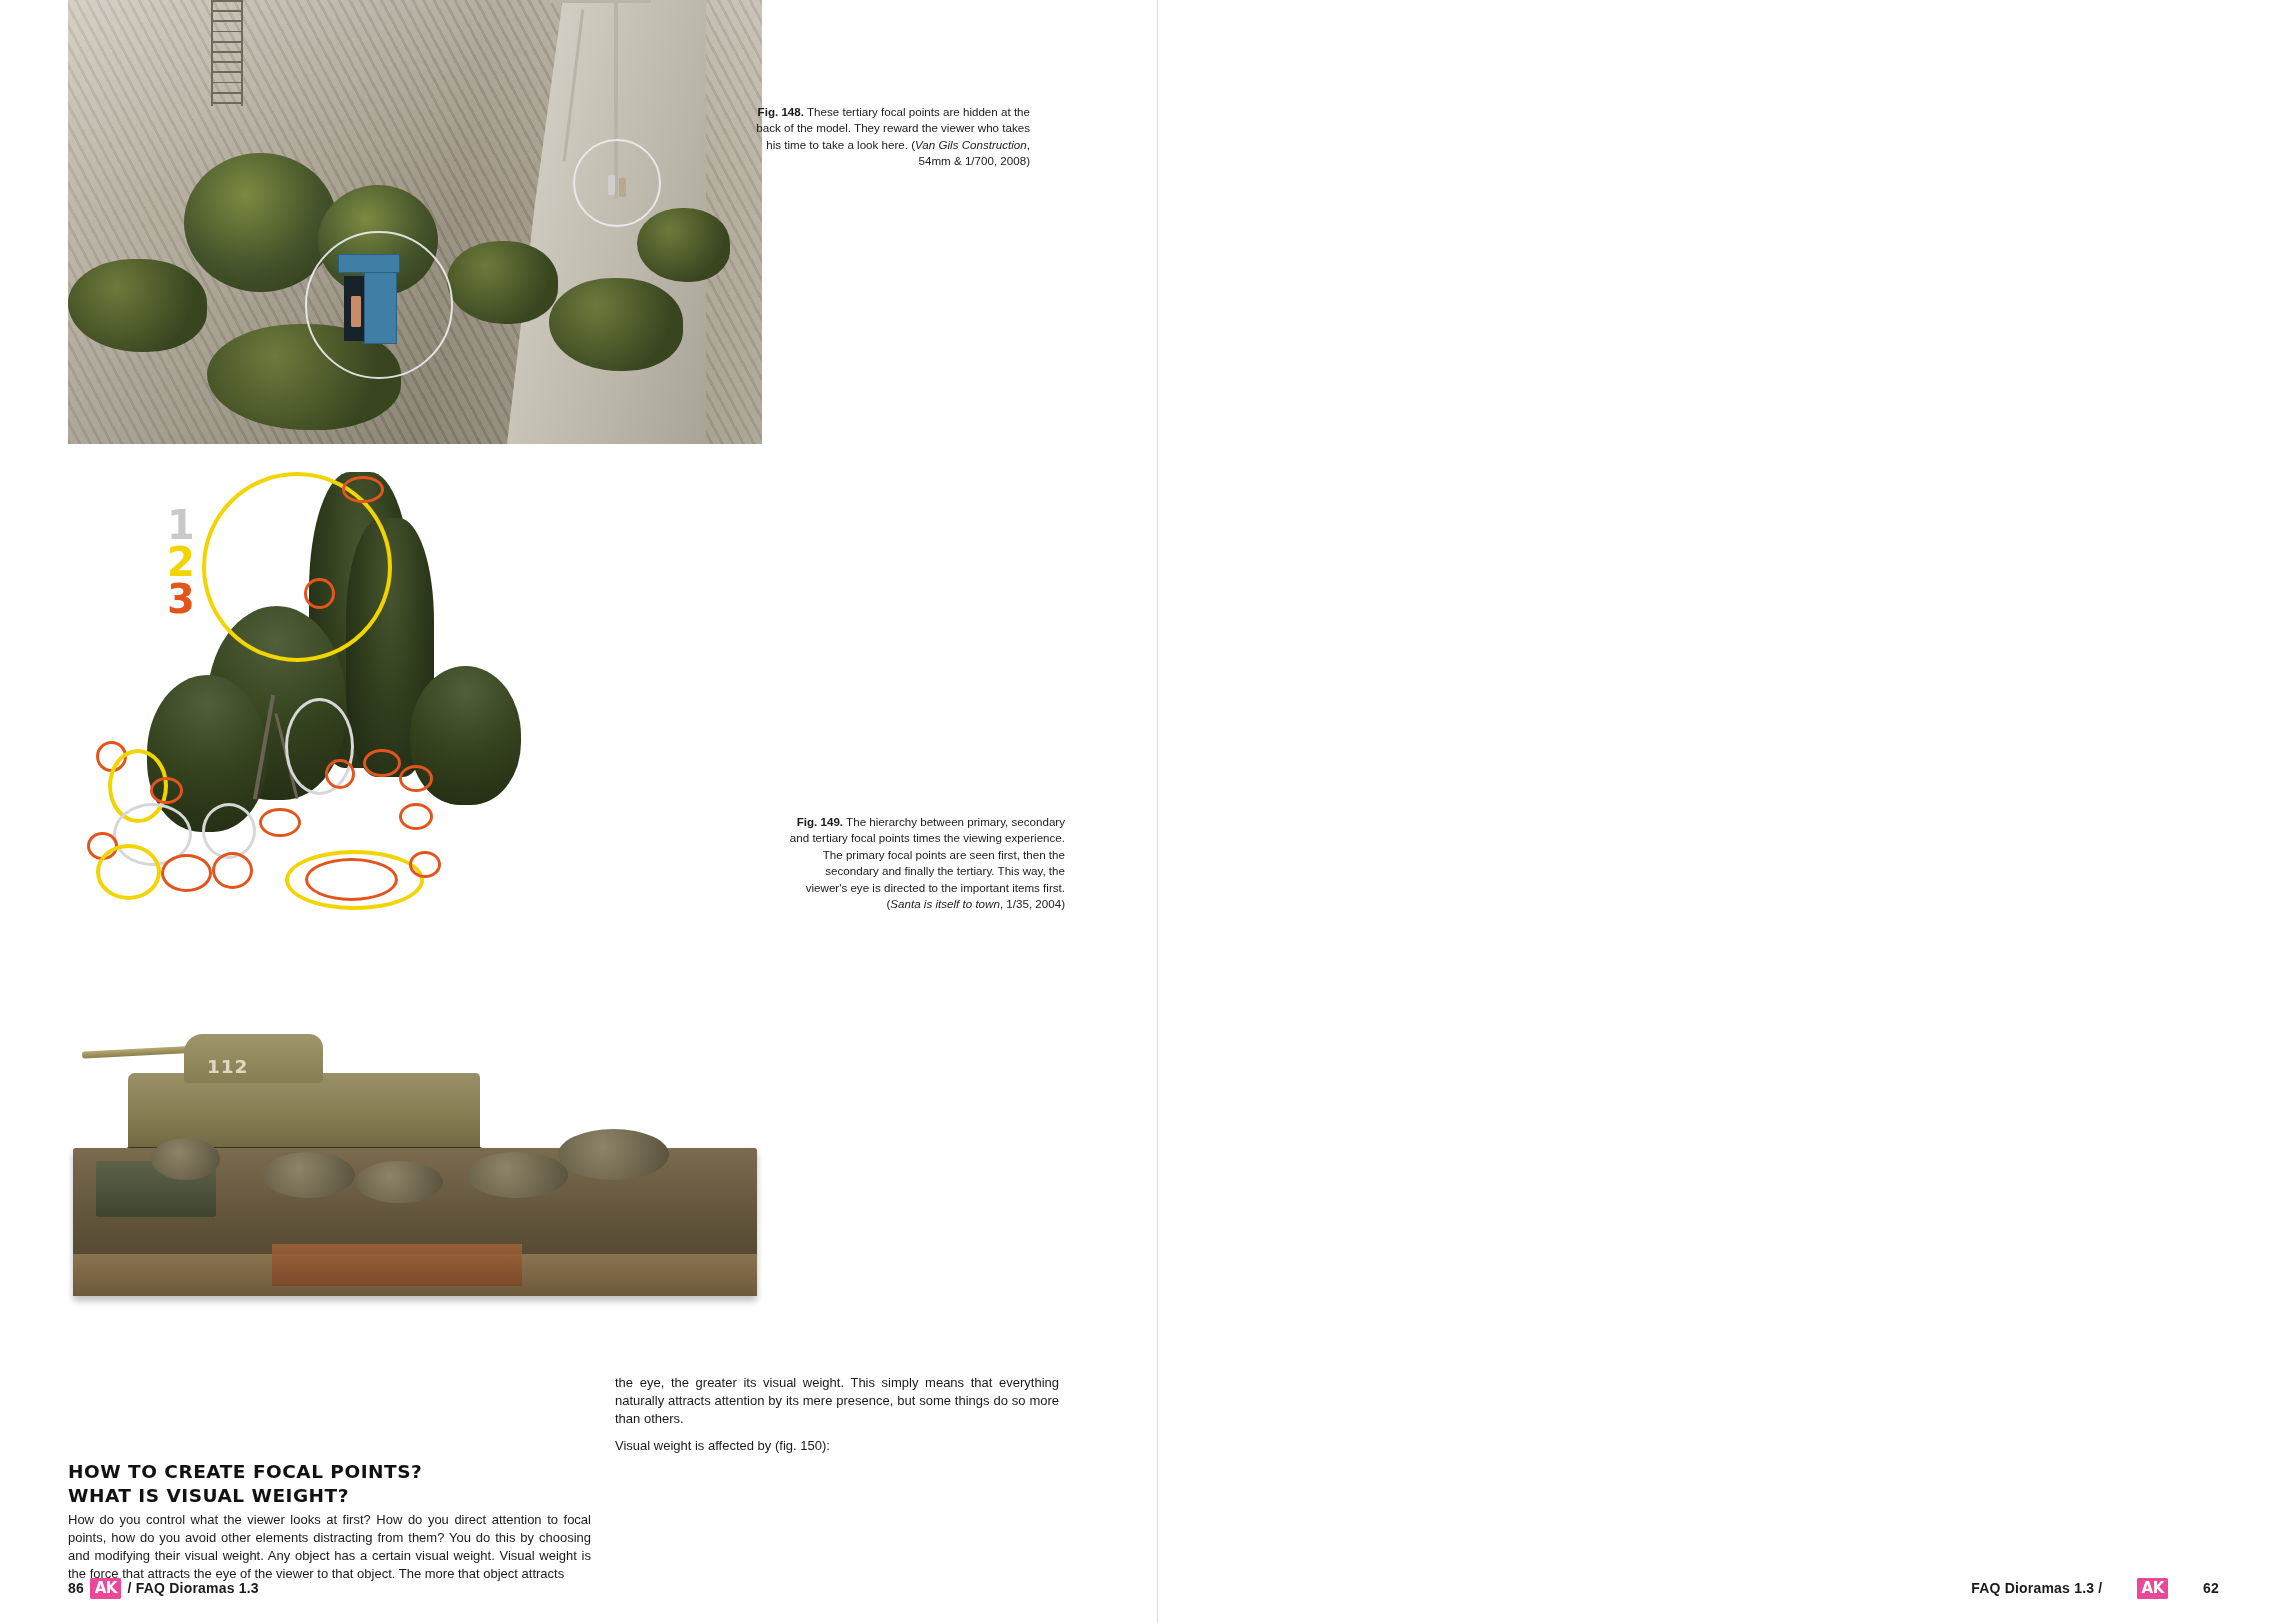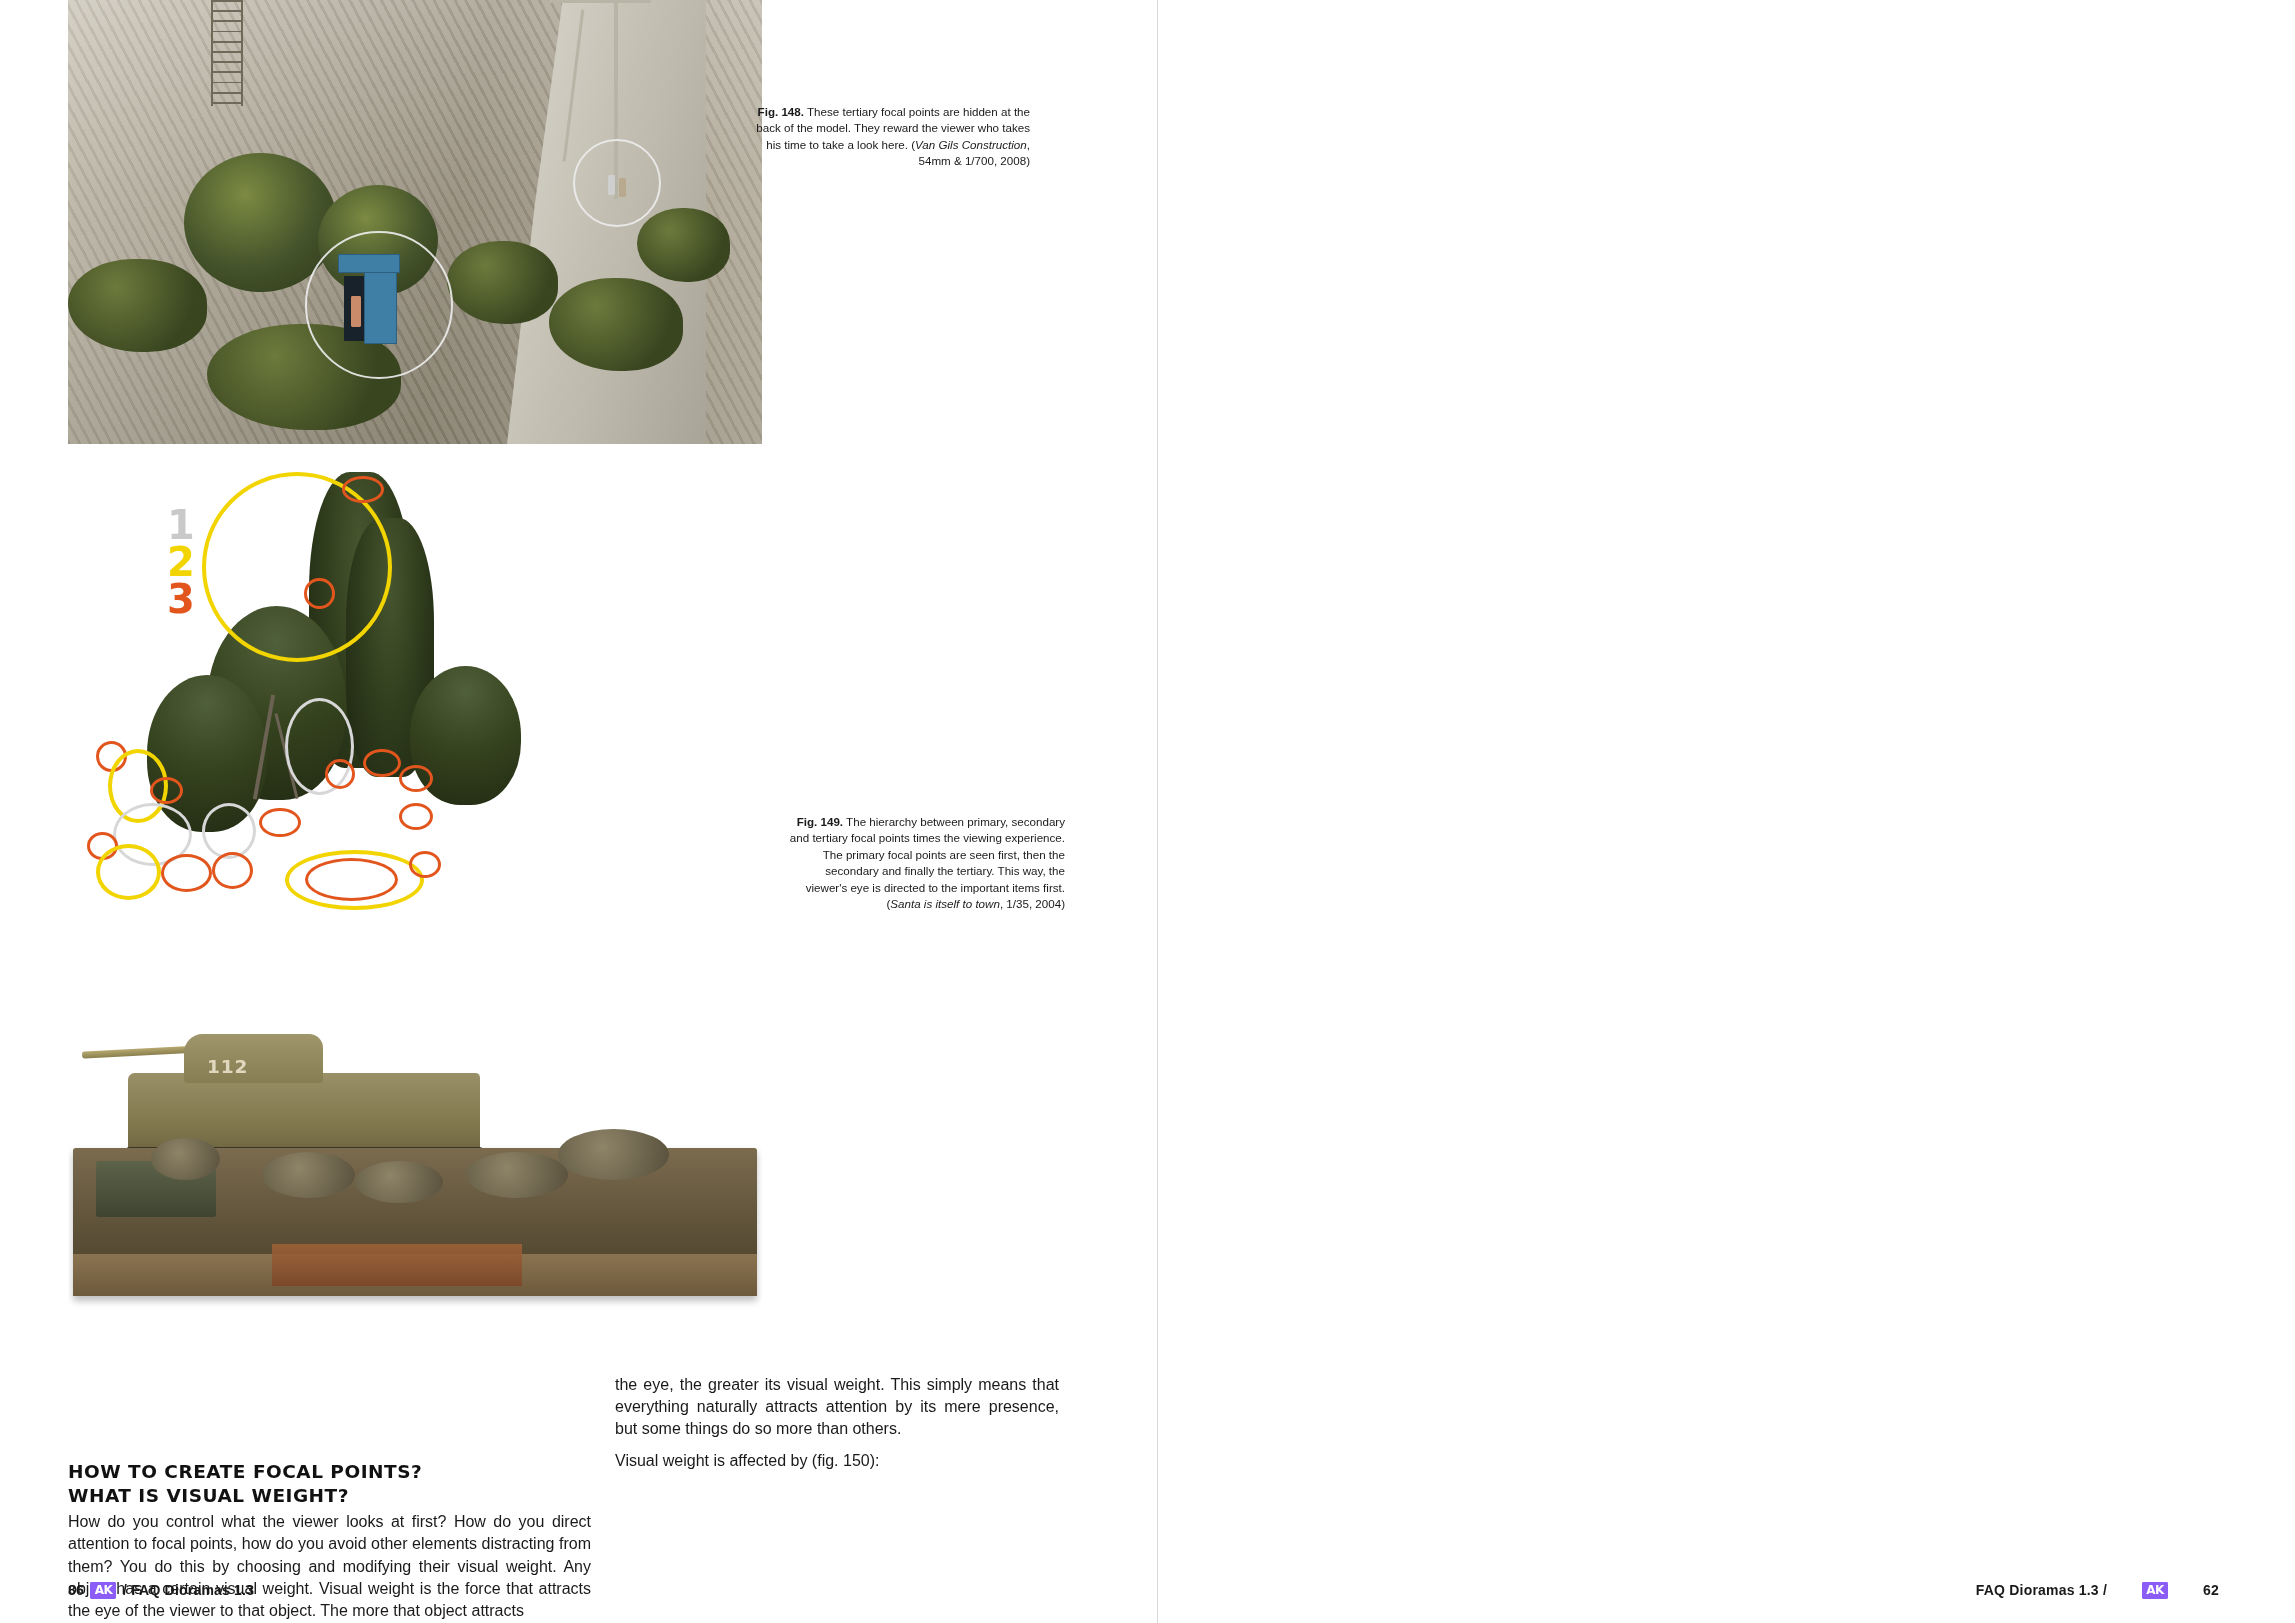--- a/index.html
+++ b/index.html
@@ -106,21 +106,21 @@
   h3.section-title {
     font-family: "DejaVu Sans", sans-serif;
     font-size: 18.5px;
     letter-spacing: 0.5px;
     font-weight: bold;
     margin: 2.8px 0 5.6px 0;
     color: #111;
     text-transform: uppercase;
   }
   p.body {
-    font-size: 16px;
+    font-size: 13px;
     line-height: 1.38;
     margin: 0 0 9.3px 0;
     text-align: justify;
   }
   p.body b { font-weight: bold; }
 
   
   .footer {
     position: absolute;
     bottom: 24px;
@@ -130,25 +130,25 @@
     color: #1a1a1a;
     display: flex;
     align-items: center;
     gap: 6.5px;
     margin-top: 12px;
   }
   .footer-left  { left: 68px; }
   .footer-right { right: 76px; gap: 35px; }
   .ak-logo {
     display: inline-block;
-    background: #8b5cf6;
+    background: #ec4899;
     color: #fff;
     font-family: "DejaVu Sans", sans-serif;
     font-weight: bold;
-    font-size: 12px;
+    font-size: 15px;
     padding: 1.4px 4.2px 1.9px 4.2px;
     border-radius: 1.4px;
     letter-spacing: -0.5px;
   }
 
   
   .p148-bg {
     position: absolute; inset: 0;
     background:
       linear-gradient(125deg, #b9b2a4 0%, #a89f8c 30%, #c7c1b2 60%, #9b9versus 100%);

